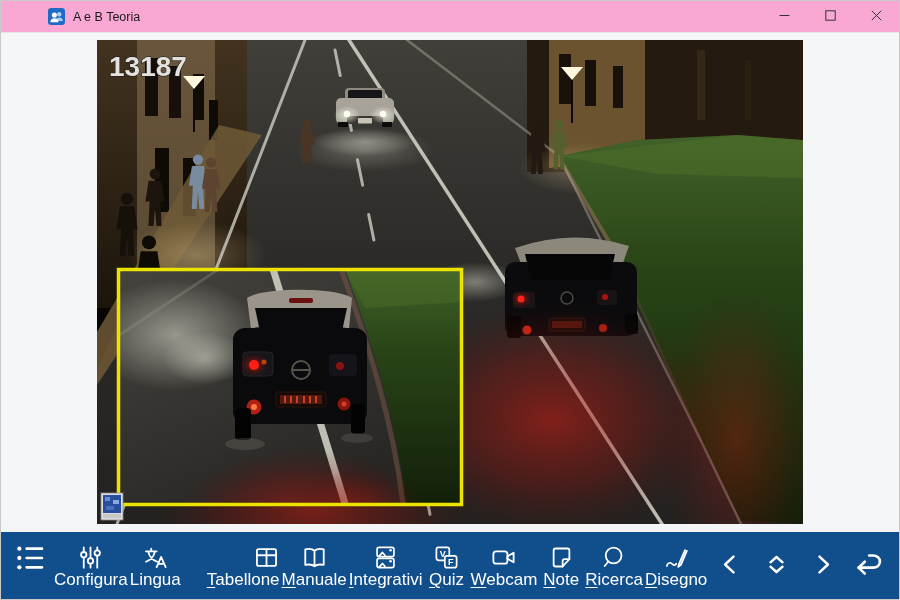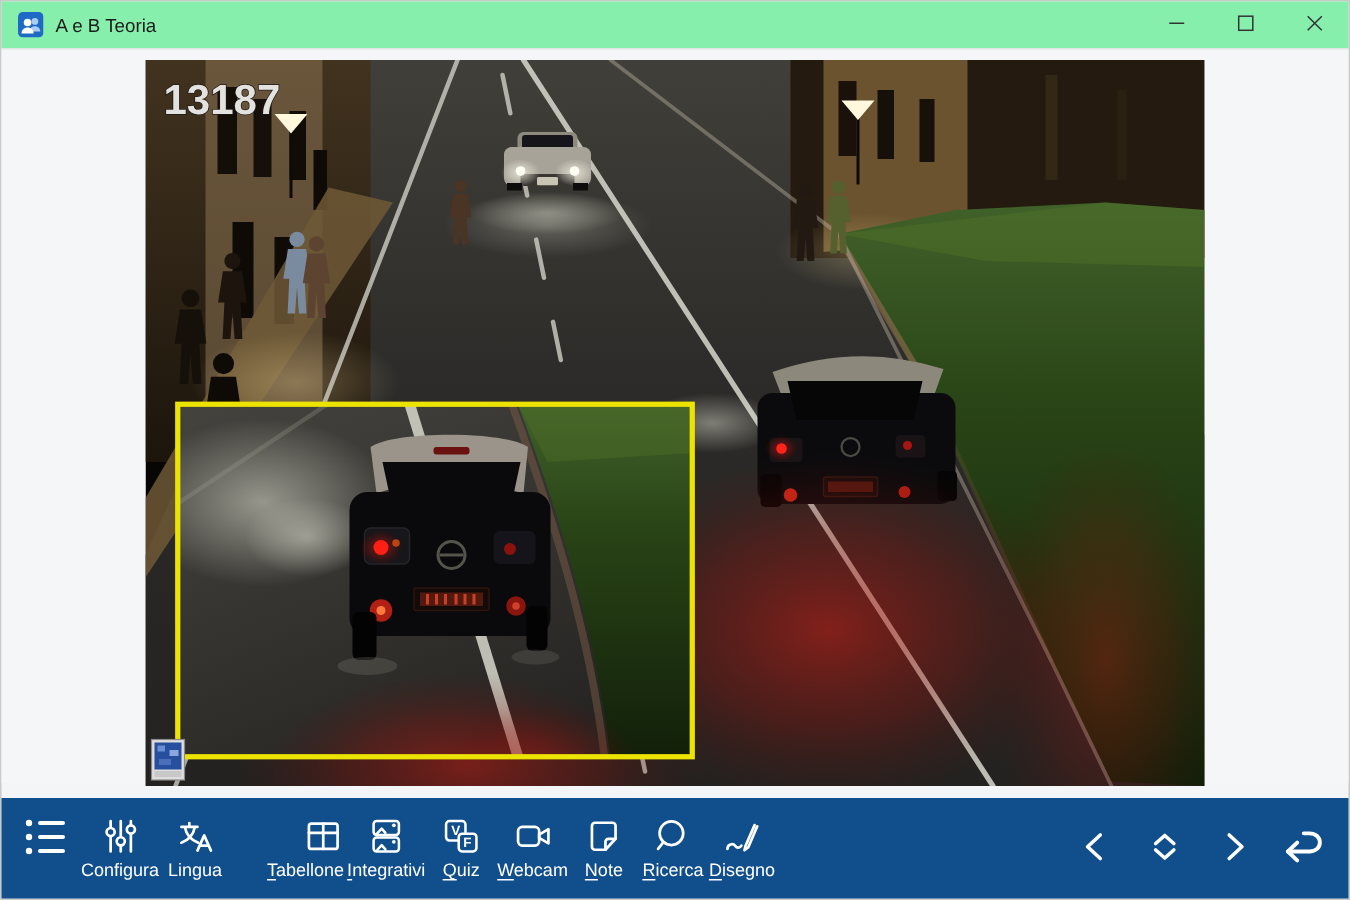--- a/index.html
+++ b/index.html
@@ -2,22 +2,22 @@
 <html><head>
 <meta charset="utf-8">
 <style>
   * { margin:0; padding:0; box-sizing:border-box; }
   html,body { width:900px; height:600px; overflow:hidden;
     font-family:"Liberation Sans", sans-serif; background:#e8e8e8; }
   .window { position:relative; width:900px; height:600px; background:#f4f5f6;
     border:1px solid #c9c9c9; display:flex; flex-direction:column; }
 
   
-  .titlebar { height:32px; background:#86efac; display:flex; align-items:center;
-    flex:0 0 32px; border-bottom:1px solid #e6e5e3; }
+  .titlebar { height:32px; background:#f9a8d4; display:flex; align-items:center;
+    flex:0 0 32px; border-bottom:1px solid #e6e5e3;padding-left:36px; }
   .app-icon { width:17px; height:17px; margin:0 8px 0 11px; flex:0 0 auto; }
   .title-text { font-size:12.5px; color:#1b1b1b; }
   .win-controls { margin-left:auto; display:flex; height:100%; }
   .win-btn { width:46px; height:100%; display:flex; align-items:center;
     justify-content:center; background:transparent; border:none; cursor:default; }
   .win-btn svg { width:11px; height:11px; }
 
   
   .stage { position:relative; flex:1 1 auto; background:#f4f6f8; }
   .scene-wrap { position:absolute; left:96px; top:7px; width:706px; height:484px; }
@@ -27,21 +27,21 @@
   
   .toolbar { flex:0 0 67px; background:#114e8c; display:flex; align-items:center;
     padding:0 10px 0 6px; margin-top:10px; }
   .tb-item { display:flex; flex-direction:column; align-items:center;
     justify-content:center; min-width:46px; height:62px; background:transparent;
     border:none; color:#fff; cursor:default; padding:0 1px; }
   .tb-item .tb-icon { width:27px; height:27px; display:block; }
   .tb-item .tb-icon svg { width:100%; height:100%; display:block; }
   .tb-item[data-name="toolbar-item-menu-list"] .tb-icon { width:34px; height:32px; }
   .tb-item[data-name="toolbar-item-tabellone"] { margin-left:24px;align-items:flex-end; }
-  .tb-label { font-size:12px; color:#fff; height:14px; line-height:14px;
+  .tb-label { font-size:17px; color:#fff; height:14px; line-height:14px;
     margin-top:2px; white-space:nowrap; }
   .tb-label u { text-decoration:underline; text-underline-offset:2px; }
   .tb-nav { margin-left:auto; display:flex; align-items:center; gap:4px; }
   .nav-btn { width:42px; height:50px; background:transparent; border:none;
     display:flex; align-items:center; justify-content:center; cursor:default; }
   .nav-btn svg { width:29px; height:29px; }
   .nav-btn[data-name="toolbar-nav-return"] svg { width:33px; height:33px; }
 </style>
 </head>
 <body>
@@ -321,20 +321,28 @@
         </button>
         <button class="tb-item" data-name="toolbar-item-tabellone">
           <span class="tb-icon" data-name="grid-icon">
             <svg viewBox="0 0 24 24" fill="none" stroke="#fff" stroke-linecap="round" stroke-linejoin="round" stroke-width="1.6">
               <rect x="3.5" y="4.5" width="17" height="15" rx="1.5"></rect>
               <path d="M3.5,10 H20.5 M12,4.5 V19.5"></path>
             </svg>
           </span>
           <span class="tb-label" data-name="toolbar-item-label"><u>T</u>abellone</span>
         </button>
+        <button class="tb-item" data-name="toolbar-item-manuale">
+          <span class="tb-icon" data-name="book-icon">
+            <svg viewBox="0 0 24 24" fill="none" stroke="#fff" stroke-linecap="round" stroke-linejoin="round" stroke-width="1.6">
+              <path d="M12,6 C10.2,4.3 7.2,4 3.8,4.7 V18.6 C7.2,17.9 10.2,18.2 12,19.8 C13.8,18.2 16.8,17.9 20.2,18.6 V4.7 C16.8,4 13.8,4.3 12,6 Z M12,6 V19.8"></path>
+            </svg>
+          </span>
+          <span class="tb-label" data-name="toolbar-item-label"><u>M</u>anuale</span>
+        </button>
         <button class="tb-item" data-name="toolbar-item-integrativi">
           <span class="tb-icon" data-name="images-icon">
             <svg viewBox="0 0 24 24" fill="none" stroke="#fff" stroke-linecap="round" stroke-linejoin="round" stroke-width="1.5">
               <rect x="4.5" y="3" width="15" height="8.2" rx="1.8"></rect>
               <rect x="4.5" y="12.8" width="15" height="8.2" rx="1.8"></rect>
               <path d="M6.5,10.5 l2.8,-3 2.2,2.5 M6.5,20.3 l2.8,-3 2.2,2.5"></path>
               <circle cx="16.5" cy="5.5" r="1.1" fill="#fff" stroke="none"></circle>
               <circle cx="16.5" cy="15.3" r="1.1" fill="#fff" stroke="none"></circle>
             </svg>
           </span>

